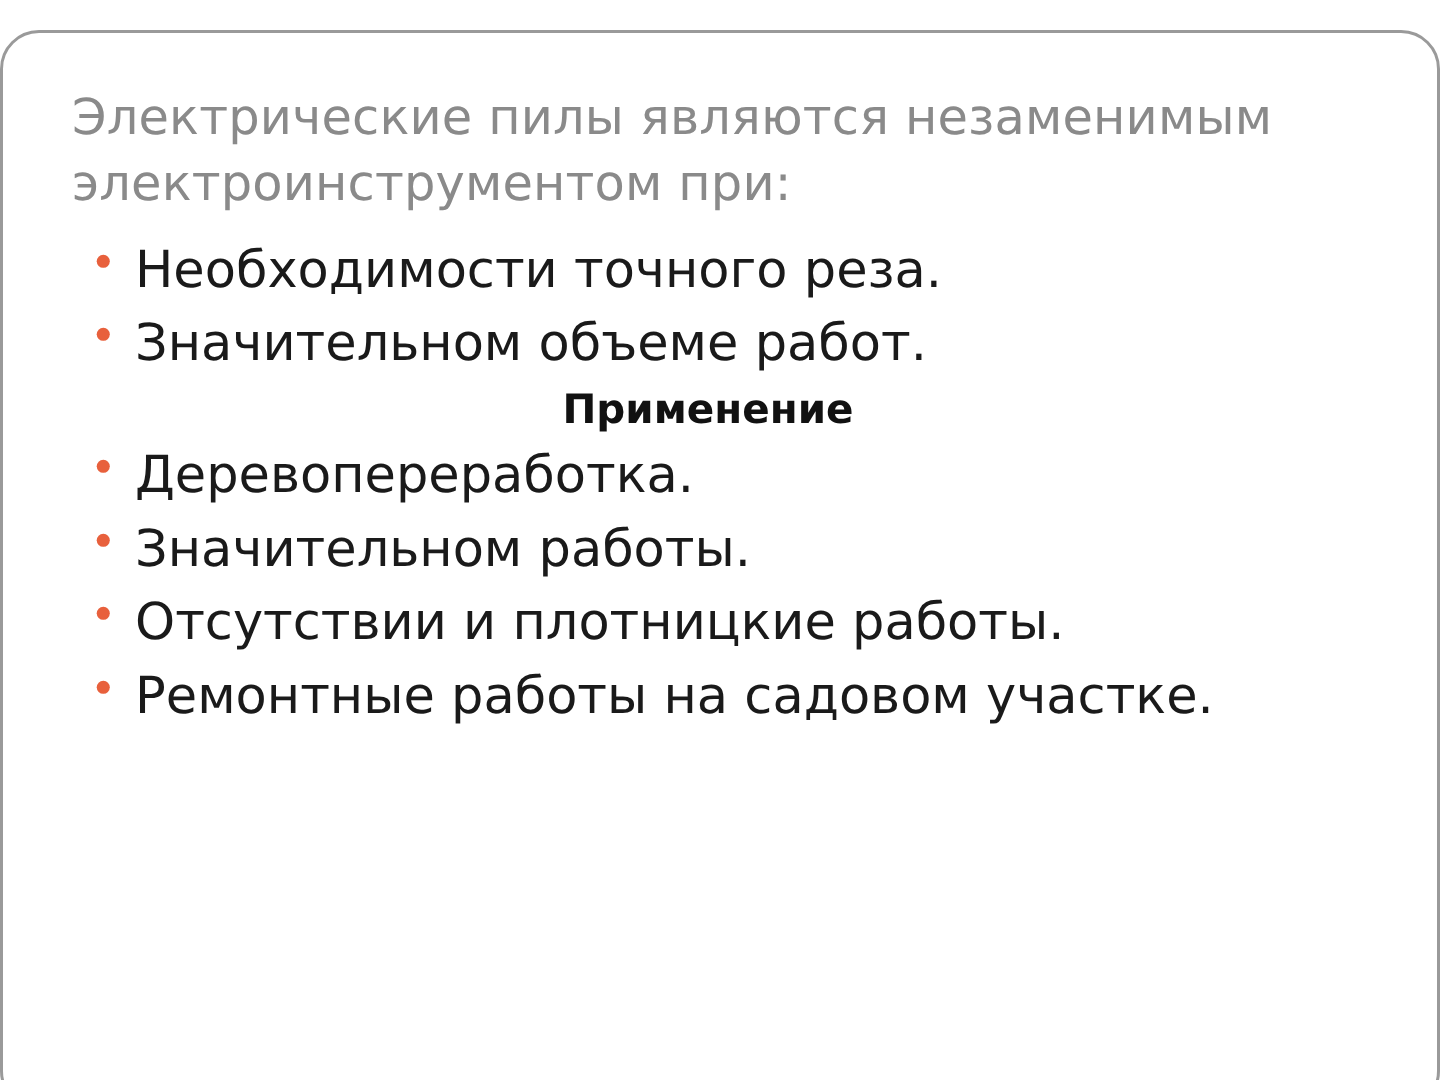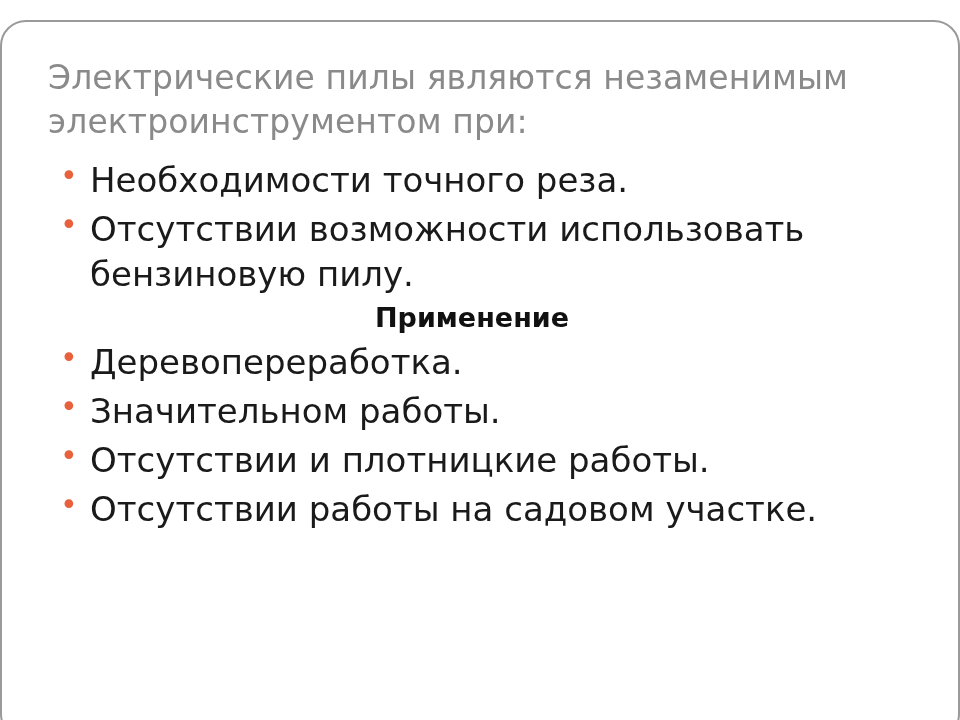--- a/index.html
+++ b/index.html
@@ -70,20 +70,20 @@
     content: "";
   }
 </style>
 </head>
 <body>
 
 <div class="slide">
   <h1 class="slide-title">Электрические пилы являются незаменимым электроинструментом при:</h1>
   <ul class="bullet-list">
     <li class="bullet-item">Необходимости точного реза.</li>
-    <li class="bullet-item">Отсутствии возможности использовать бензиновую пилу.</li>
+    <li class="bullet-item">Значительном объеме работ.</li>
     <li class="plain-item">Применение</li>
     <li class="bullet-item">Деревопереработка.</li>
     <li class="bullet-item">Значительном работы.</li>
     <li class="bullet-item">Отсутствии и плотницкие работы.</li>
-    <li class="bullet-item">Отсутствии работы на садовом участке.</li>
+    <li class="bullet-item">Ремонтные работы на садовом участке.</li>
   </ul>
 </div>
 
 </body></html>

